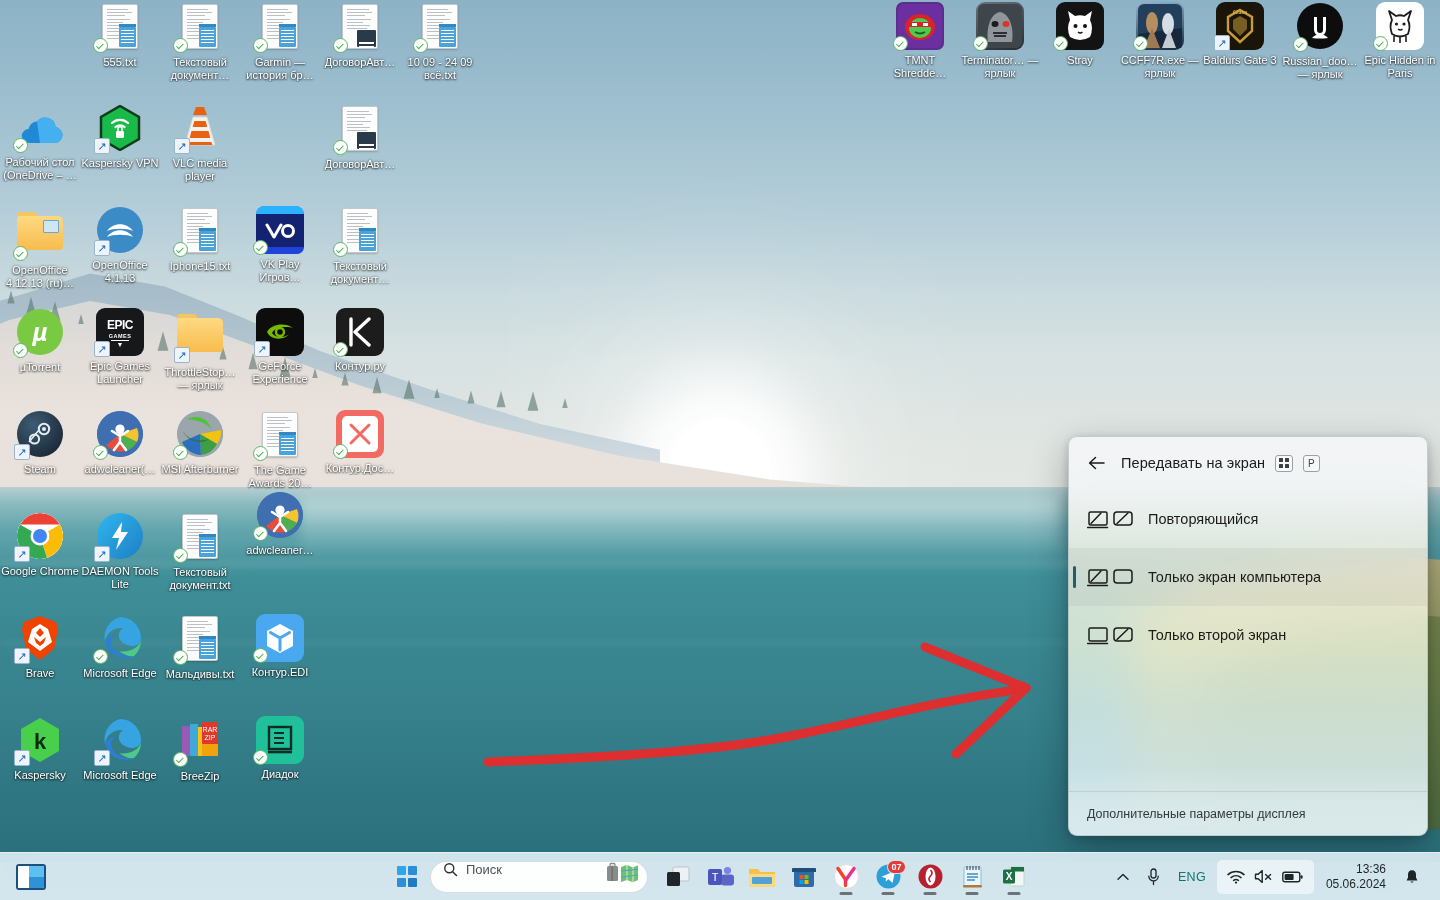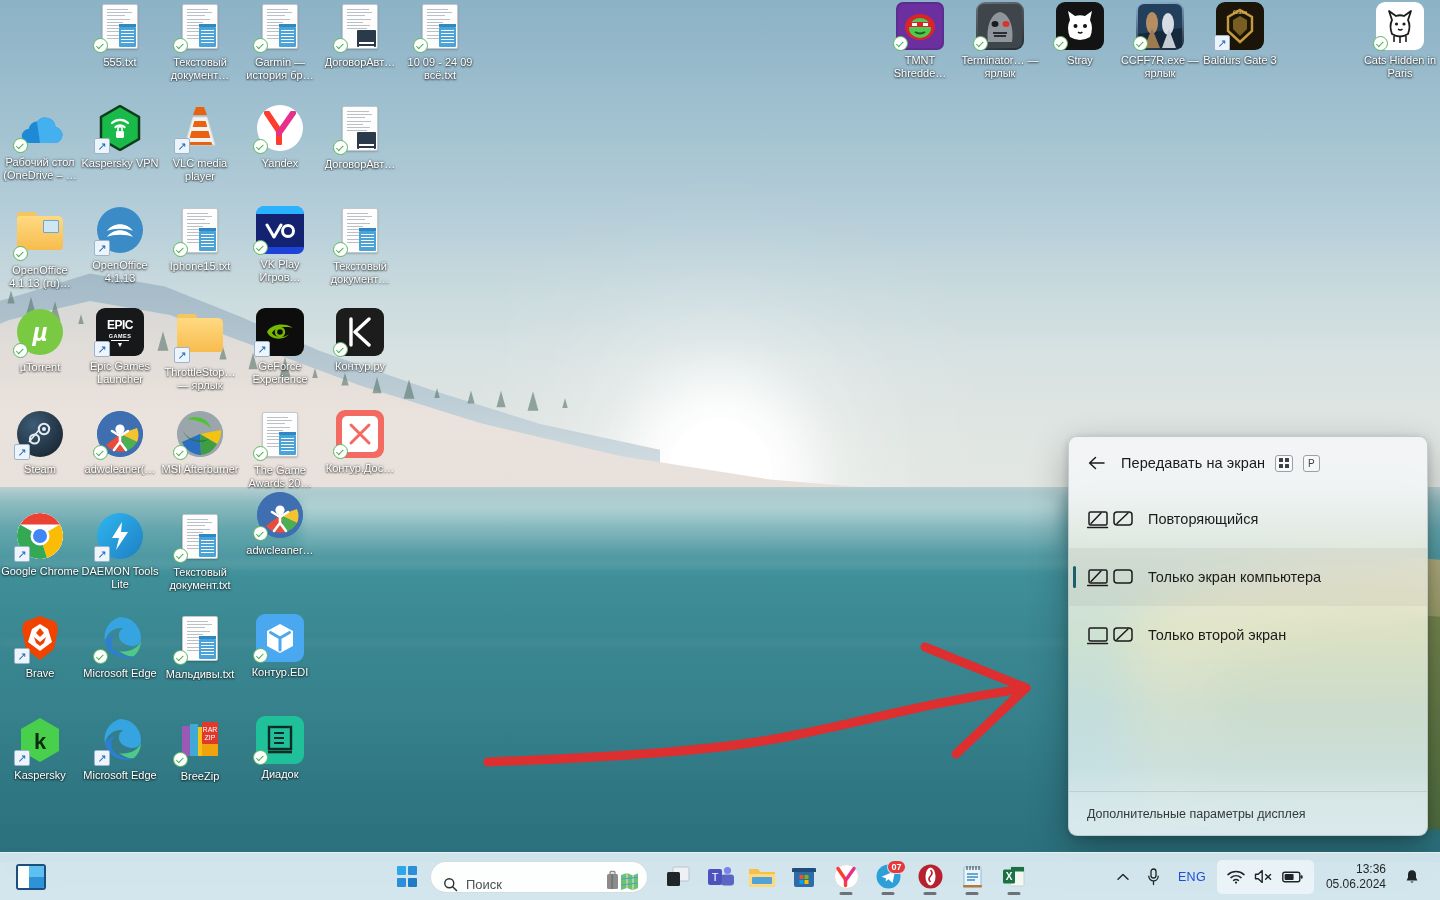--- a/index.html
+++ b/index.html
@@ -244,21 +244,21 @@
     gap:2.5px;
   }
   .start-logo i { display:block; border-radius:1px; }
   .start-logo i:nth-child(1){ background:#2ea7ea; }
   .start-logo i:nth-child(2){ background:#2a8fd8; }
   .start-logo i:nth-child(3){ background:#2a8fd8; }
   .start-logo i:nth-child(4){ background:#1f7cc4; }
 
   .search-pill {
     width:218px; height:32px; border-radius:16px; background:#fdfefe;
-    display:flex; align-items:flex-end; padding:0 8px 0 12px; gap:8px;
+    display:flex; align-items:flex-start; padding:0 8px 0 12px; gap:8px;
     border:1px solid rgba(140,160,170,.35); cursor:text;
   }
   .search-pill .qtext { flex:1; font-size:13px; color:#4b5156; }
 
   .tb-app {
     width:40px; height:40px; border-radius:5px; display:flex;
     align-items:center; justify-content:center; position:relative;
     cursor:pointer;
   }
   .tb-app .runbar {
@@ -273,21 +273,21 @@
   }
 
   .tb-right {
     margin-left:auto; display:flex; align-items:center; gap:4px;
     padding-right:14px;
   }
   .tray-btn {
     height:32px; display:flex; align-items:center; justify-content:center;
     padding:0 7px; border-radius:4px; cursor:pointer;
   }
-  .tray-lang { font-size:12.5px; color:#1d4ed8; letter-spacing:.3px; }
+  .tray-lang { font-size:12.5px; color:#0f766e; letter-spacing:.3px; }
   .tray-group {
     display:flex; align-items:center; gap:9px; height:34px; padding:0 10px;
     border-radius:5px; background:rgba(255,255,255,.52); cursor:pointer;
   }
   .clock {
     text-align:right; font-size:12px; line-height:15px; color:#1f2426;
     padding:0 8px; cursor:pointer;
   }
 </style>
 </head>
@@ -341,21 +341,21 @@
     </div>
     <div class="dicon" style="left: 0px; top: 206px;">
       <div class="glyph">
            <div class="folder">
         <span class="tab"></span>
           <span class="back"></span>
         <span style="position:absolute;right:4px;top:8px;width:16px;height:13px;background:#cfe6f5;border:1.5px solid #6aa9cf;border-radius:1px;"></span>
       </div>
         <span class="ovl-check"></span>
          </div>
-         <div class="lbl">OpenOffice 4.1.13 (ru)…</div>
+         <div class="lbl">OpenOffice 4.12.13 (ru)…</div>
     </div>
     <div class="dicon" style="left: 0px; top: 308px;">
       <div class="glyph">
            <div class="circ" style="background:#7ac943;font-size:26px;font-style:italic;">µ</div>
         <span class="ovl-check"></span>
          </div>
          <div class="lbl">µTorrent</div>
     </div>
     <div class="dicon" style="left: 0px; top: 410px;">
       <div class="glyph">
@@ -673,32 +673,20 @@
             <i style="width:55%"></i>
             <i style="width:85%"></i>
           </span>
       <span class="pad-top"></span>
           <span class="pad"></span>
         </div>
         <span class="ovl-check"></span>
          </div>
          <div class="lbl">Garmin — история бр…</div>
     </div>
-    <div class="dicon" style="left: 240px; top: 104px;">
-      <div class="glyph">
-           <div class="circ" style="background:#fff">
-        <svg width="32" height="34" viewBox="0 0 32 34">
-            <path d="M3 2 L15 20 V32" stroke="#ff3d2e" stroke-width="6" fill="none" stroke-linecap="round"></path>
-        <path d="M29 2 L15 22" stroke="#e6308a" stroke-width="6" fill="none" stroke-linecap="round"></path>
-          </svg>
-        </div>
-        <span class="ovl-check"></span>
-         </div>
-         <div class="lbl">Yandex</div>
-    </div>
     <div class="dicon" style="left: 240px; top: 206px;">
       <div class="glyph">
            <div class="sq" style="background:#1f43d8;flex-direction:column;padding:0">
         <span style="height:8px;width:100%;background:#2bb2ff;border-radius:9px 9px 0 0"></span>
         <span style="flex:1;display:flex;align-items:center;justify-content:center;gap:3px;background:#132372;width:100%">
           <svg width="30" height="16" viewBox="0 0 30 16">
               <path d="M2 2 L9 14 M16 2 L9 14" stroke="#fff" stroke-width="3" fill="none" stroke-linecap="round"></path>
           <circle cx="23" cy="8" r="5.5" fill="none" stroke="#fff" stroke-width="3"></circle>
             </svg>
           </span>
@@ -959,35 +947,47 @@
             <rect width="44" height="44" rx="4" fill="#1b1509"></rect>
         <path d="M22 6 L34 13 V27 L22 38 L10 27 V13 Z" fill="none" stroke="#c79b3b" stroke-width="2.4"></path>
         <path d="M22 12 L29 16 V25 L22 32 L15 25 V16 Z" fill="#c79b3b" opacity=".55"></path>
         <text x="22" y="10" font-size="7" fill="#d9b356" text-anchor="middle" font-family="Liberation Serif">Gate</text>
           </svg>
         </div>
         <span class="ovl-short">↗</span>
        </div>
        <div class="lbl">Baldurs Gate 3</div>
     </div>
+    <div class="dicon" style="left: 1280px; top: 2px;">
+      <div class="glyph">
+         <div class="circ" style="background:#0d0d0d">
+        <svg width="30" height="30" viewBox="0 0 30 30">
+            <path d="M9 6 V19 a6 6 0 0 0 12 0 V6 h-3 v13 a3 3 0 0 1-6 0 V6 Z" fill="#fff"></path>
+        <path d="M15 23 q-6 1 -8 4 q8 1 16 0 q-2 -3 -8 -4 Z" fill="#fff"></path>
+          </svg>
+        </div>
+        <span class="ovl-check"></span>
+       </div>
+       <div class="lbl">Russian_doo… — ярлык</div>
+    </div>
     <div class="dicon" style="left: 1360px; top: 2px;">
       <div class="glyph">
          <div class="sq" style="background:#fff;padding:0">
         <svg width="44" height="44" viewBox="0 0 44 44">
             <rect width="44" height="44" rx="4" fill="#fff"></rect>
         <path d="M14 16 L11 7 L18 12 Q22 10.5 26 12 L33 7 L30 16 Q33 22 30 30 Q22 35 14 30 Q11 22 14 16 Z" fill="none" stroke="#1c1c1c" stroke-width="1.8" stroke-linejoin="round"></path>
         <circle cx="18.5" cy="20" r="1.6" fill="#1c1c1c"></circle>
             <circle cx="26" cy="20" r="1.6" fill="#1c1c1c"></circle>
         <path d="M20 25 q2.3 2 4.5 0" stroke="#1c1c1c" stroke-width="1.5" fill="none"></path>
         <path d="M16 32 v6 M22 33 v6 M28 32 v6" stroke="#1c1c1c" stroke-width="1.6"></path>
           </svg>
         </div>
         <span class="ovl-check"></span>
        </div>
-       <div class="lbl">Cats Hidden in Paris</div>
+       <div class="lbl">Epic Hidden in Paris</div>
     </div>
   </div>
 
 <svg id="red-arrow" width="580" height="160" viewBox="0 0 580 160">
   <g fill="none" stroke="#dd2f2f" stroke-width="9" stroke-linecap="round" stroke-linejoin="round">
     <path d="M18 132 C 120 128, 250 122, 330 104 C 400 90, 460 72, 552 59"></path>
     <path d="M455 17 L 556 58"></path>
     <path d="M556 58 L 486 124"></path>
   </g>
 </svg>

